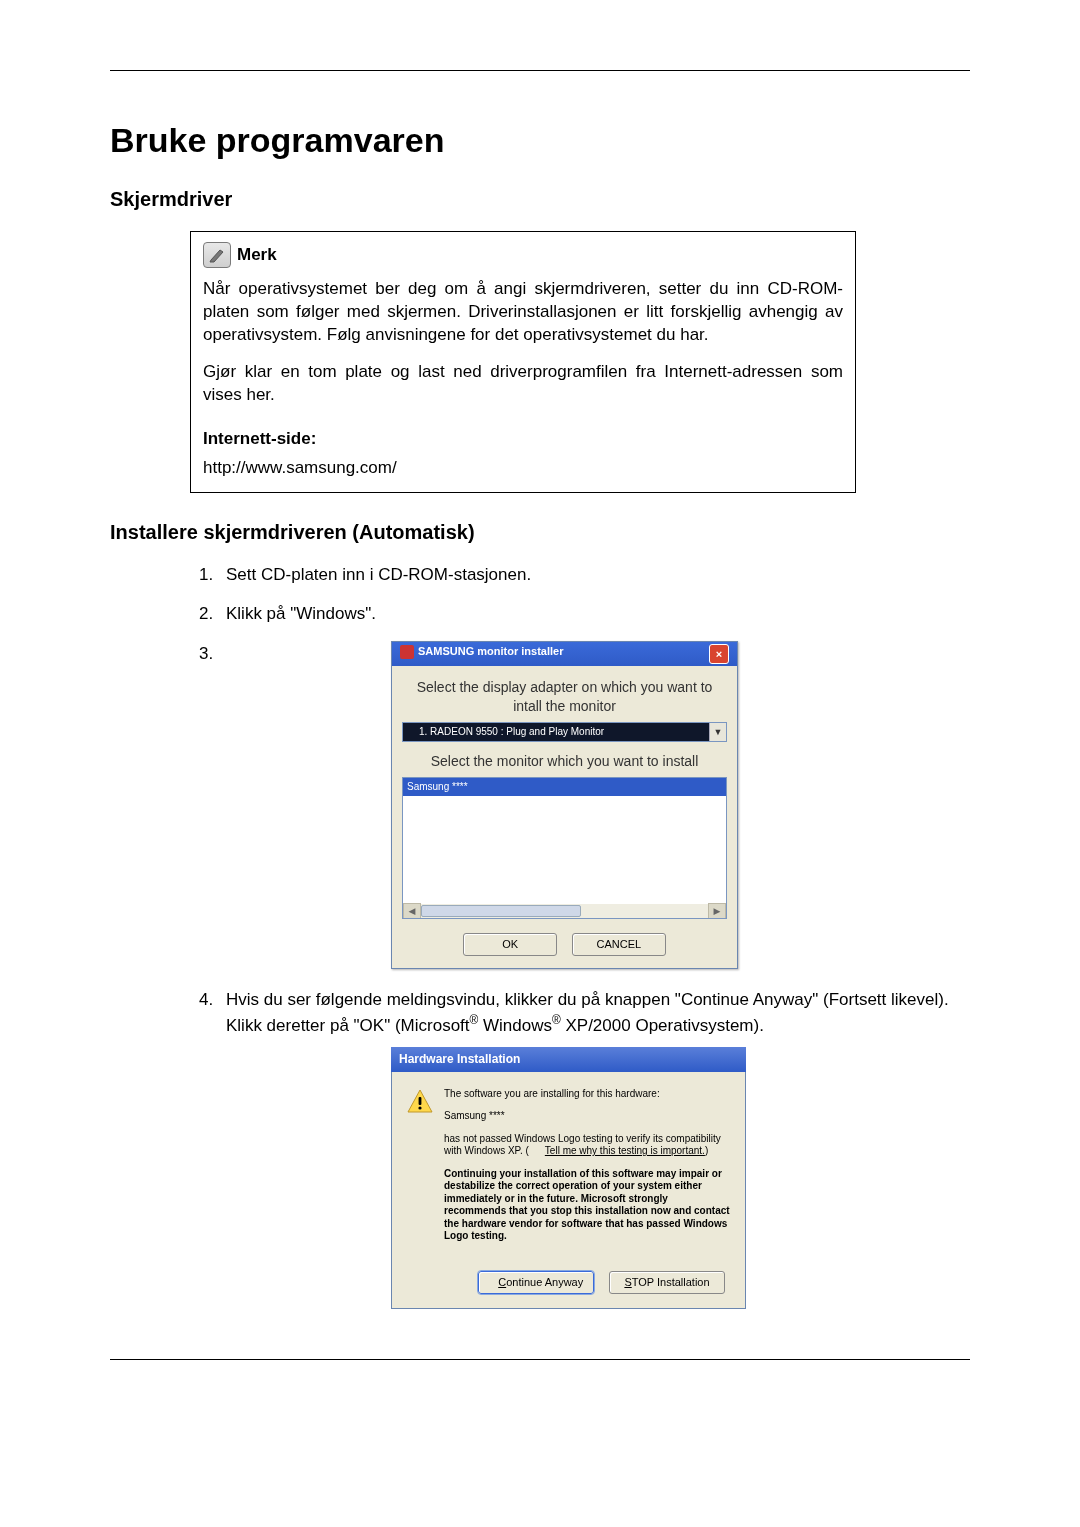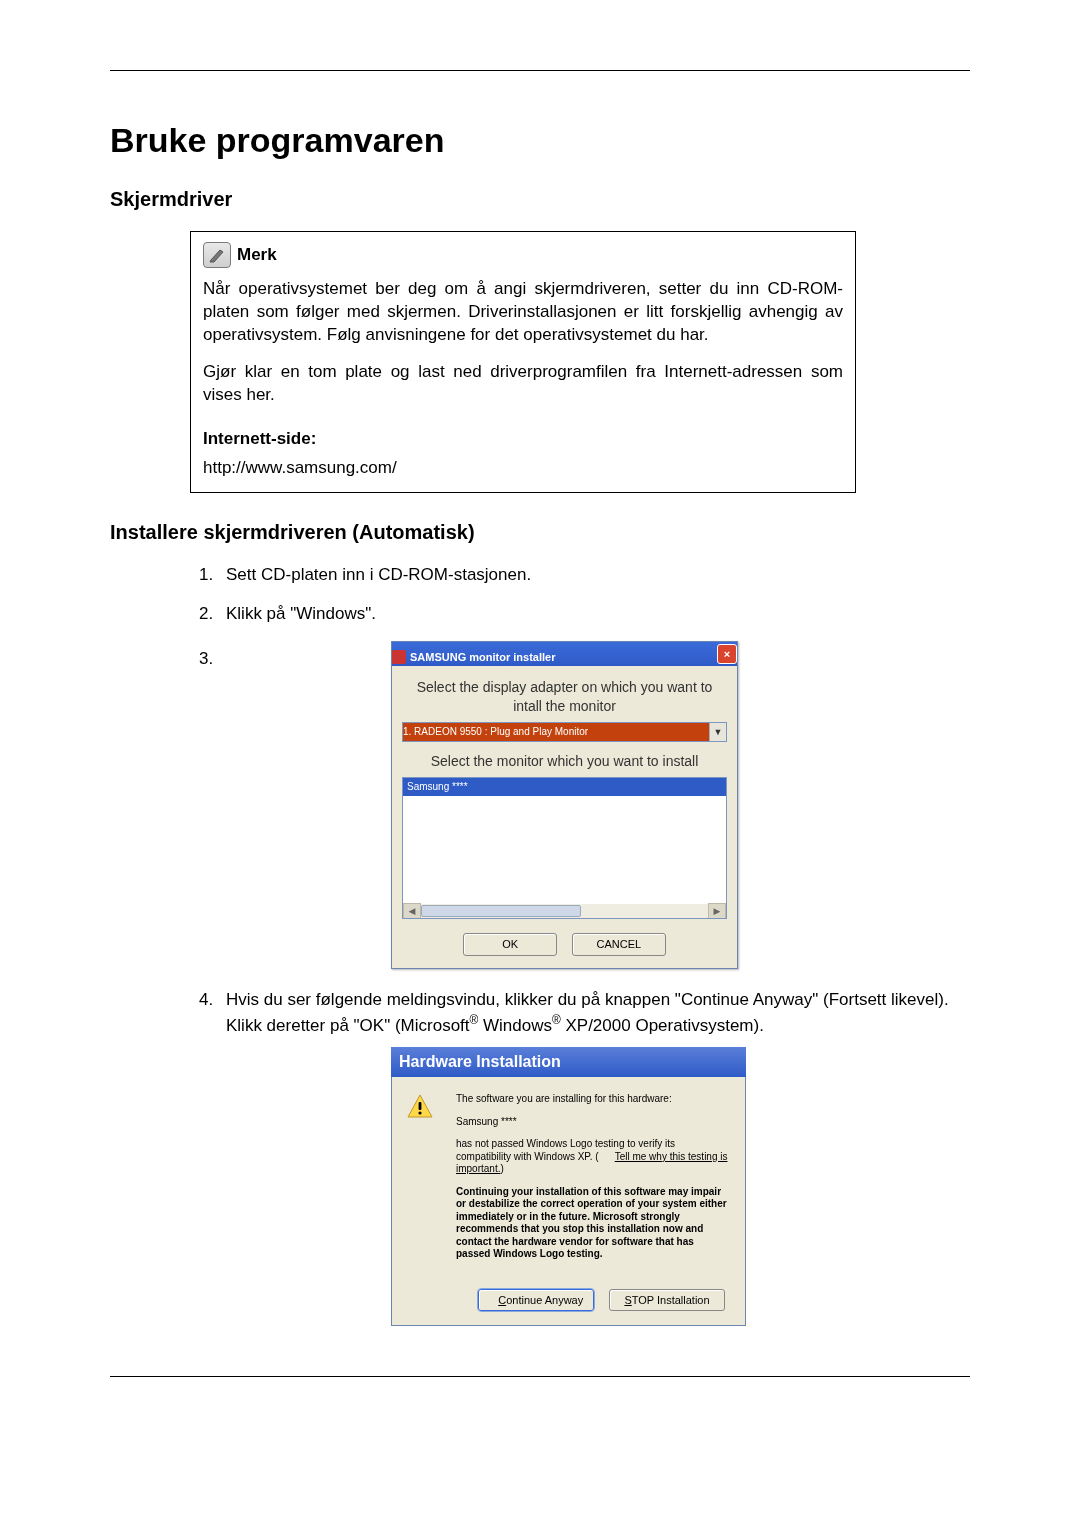--- a/index.html
+++ b/index.html
@@ -87,23 +87,23 @@
     border: 1px solid #6a86b0;
     font-family: Tahoma, Arial, sans-serif;
     font-size: 10px;
     background: #ece9d8;
     box-shadow: 1px 1px 2px rgba(0,0,0,0.3);
   }
   .dlg-titlebar {
     background: linear-gradient(#3a6ad9, #2f5bc7);
     color: #fff;
     display: flex;
-    align-items: flex-end;
+    align-items: flex-start;
     justify-content: space-between;
-    padding: 2px 0;
+    padding: 2px 8px;
     font-size: 11px;
     font-weight: bold;
   }
   .dlg-titlebar .left {
     display: flex;
     align-items: center;
     gap: 4px;
   }
   .dlg-titlebar .app-icon {
     width: 14px;
@@ -137,23 +137,23 @@
   }
   .combo {
     display: flex;
     border: 1px solid #7a96c1;
     background: #fff;
     height: 18px;
     align-items: stretch;
   }
   .combo .sel {
     flex: 1;
-    background: #c2410c;
-    color: #fff;
-    padding: 2px 0;
+    background: #0f172a;
+    color: #fff;
+    padding: 2px 16px;
     font-size: 10px;
     display: flex;
     align-items: center;
   }
   .combo .arrow {
     width: 16px;
     background: #e8e6da;
     border-left: 1px solid #aab;
     display: flex;
     align-items: center;
@@ -232,34 +232,34 @@
   }
   
   .dialog2 {
     width: 355px;
     margin: 10px 0 0 165px;
   }
   .dlg2-titlebar {
     background: linear-gradient(#5a7fd9, #2f5bc7);
     color: #fff;
     padding: 4px 8px;
-    font-size: 16px;
+    font-size: 12px;
     font-weight: bold;
   }
   .dlg2-body {
     background: #ece9d8;
     border: 1px solid #6a86b0;
     border-top: none;
     padding: 16px 14px 14px 14px;
     font-size: 10px;
     color: #000;
   }
   .dlg2-row {
     display: flex;
-    gap: 22px;
+    gap: 10px;
   }
   .warn-icon {
     width: 28px;
     height: 28px;
     flex-shrink: 0;
   }
   .dlg2-text p {
     margin: 0 0 10px 0;
     line-height: 1.25;
   }

